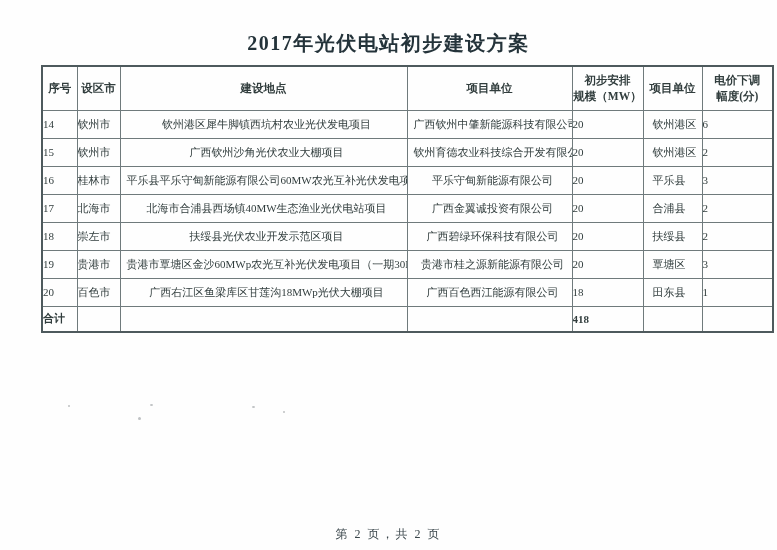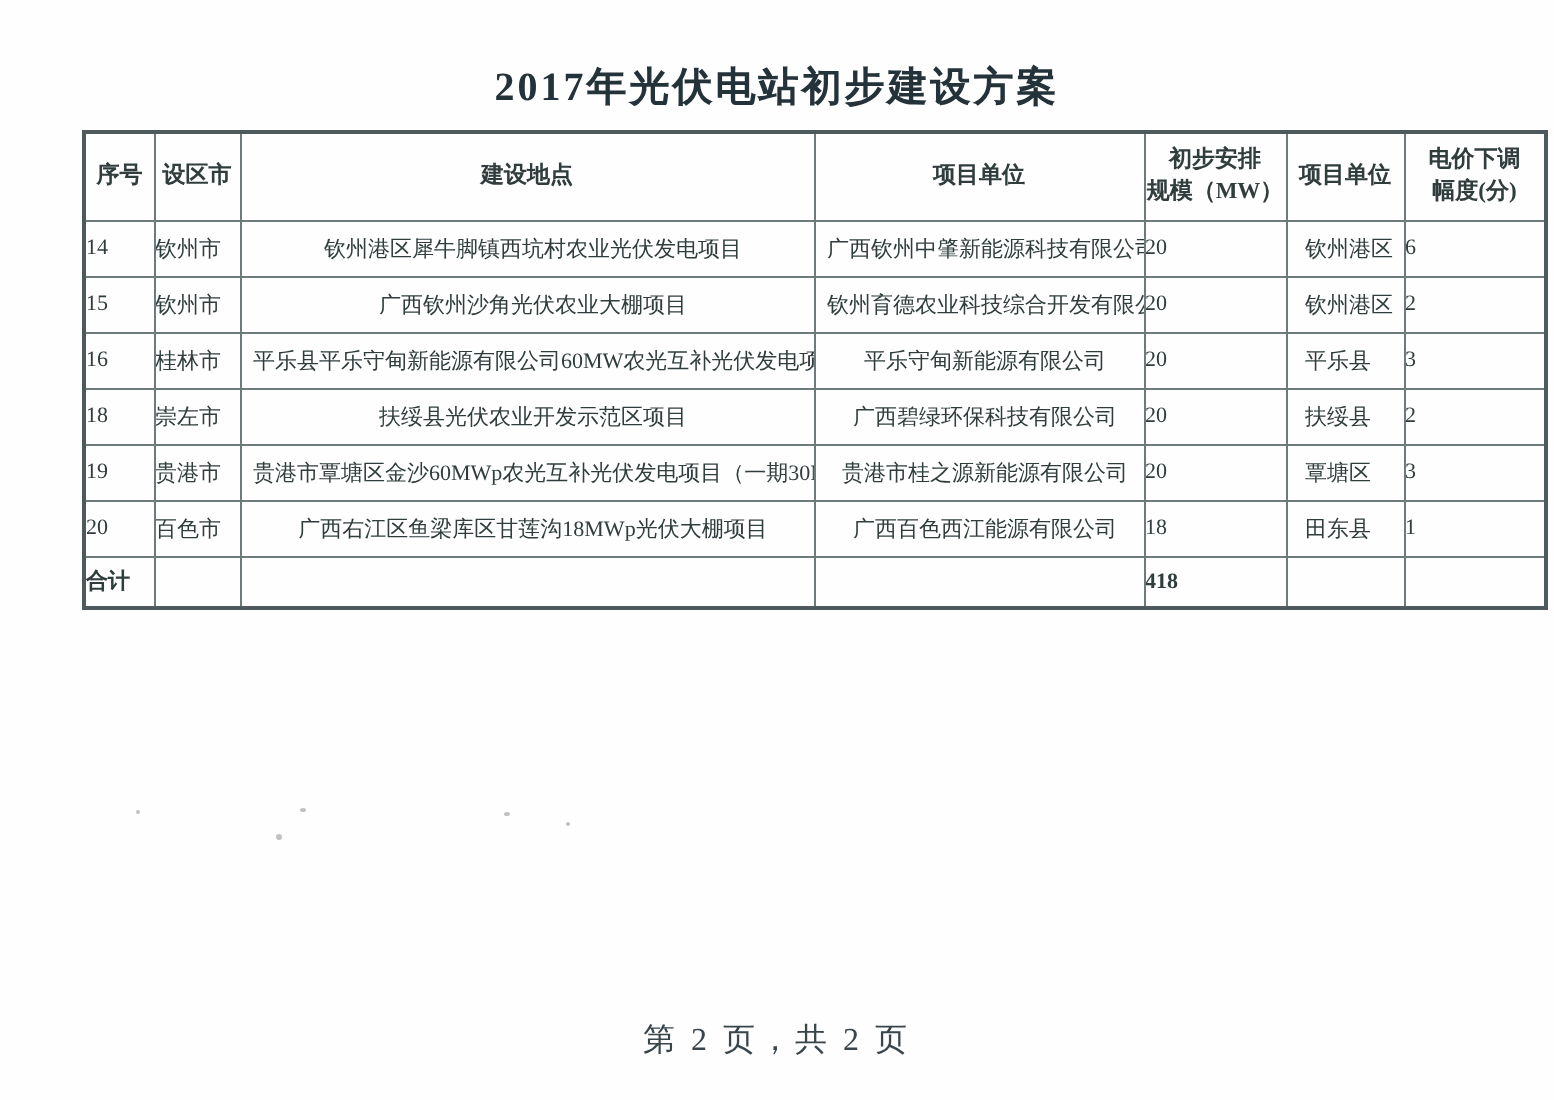--- a/index.html
+++ b/index.html
@@ -33,22 +33,22 @@
     height:44px; font-weight:bold; text-align:center;
     white-space:pre-line; line-height:1.45; font-size:11.5px;
   }
   .plan td { height:28px; }
   .c-seq, .c-city, .c-scale, .c-price { text-align:left; }
   .c-name, .c-unit { text-align:center; padding-left:6px; white-space:nowrap; }
   .c-loc  { text-align:left; padding-left:9px; }
   .total-row td { height:26px; font-weight:bold; }
   .total-row .c-scale { font-weight:bold; }
   .page-footer {
-    position:absolute; top:510px; left:0; width:100%;
-    text-align:center; font-size:16px; color:#39454a; letter-spacing:2px;
+    position:absolute; top:526px; left:0; width:100%;
+    text-align:center; font-size:12px; color:#39454a; letter-spacing:2px;
   }
   .speck { position:absolute; background:#8a9093; opacity:.55; border-radius:50%; }
 </style>
 </head>
 <body>
 
 <div class="page">
 
   <div class="doc-title">2017年光伏电站初步建设方案</div>
 
@@ -97,20 +97,29 @@
       <tr>
         <td class="c-seq">16</td>
         <td class="c-city">桂林市</td>
         <td class="c-name">平乐县平乐守甸新能源有限公司60MW农光互补光伏发电项目</td>
         <td class="c-unit">平乐守甸新能源有限公司</td>
         <td class="c-scale">20</td>
         <td class="c-loc">平乐县</td>
         <td class="c-price">3</td>
       </tr>
       <tr>
+        <td class="c-seq">17</td>
+        <td class="c-city">北海市</td>
+        <td class="c-name">北海市合浦县西场镇40MW生态渔业光伏电站项目</td>
+        <td class="c-unit">广西金翼诚投资有限公司</td>
+        <td class="c-scale">20</td>
+        <td class="c-loc">合浦县</td>
+        <td class="c-price">2</td>
+      </tr>
+      <tr>
         <td class="c-seq">18</td>
         <td class="c-city">崇左市</td>
         <td class="c-name">扶绥县光伏农业开发示范区项目</td>
         <td class="c-unit">广西碧绿环保科技有限公司</td>
         <td class="c-scale">20</td>
         <td class="c-loc">扶绥县</td>
         <td class="c-price">2</td>
       </tr>
       <tr>
         <td class="c-seq">19</td>

